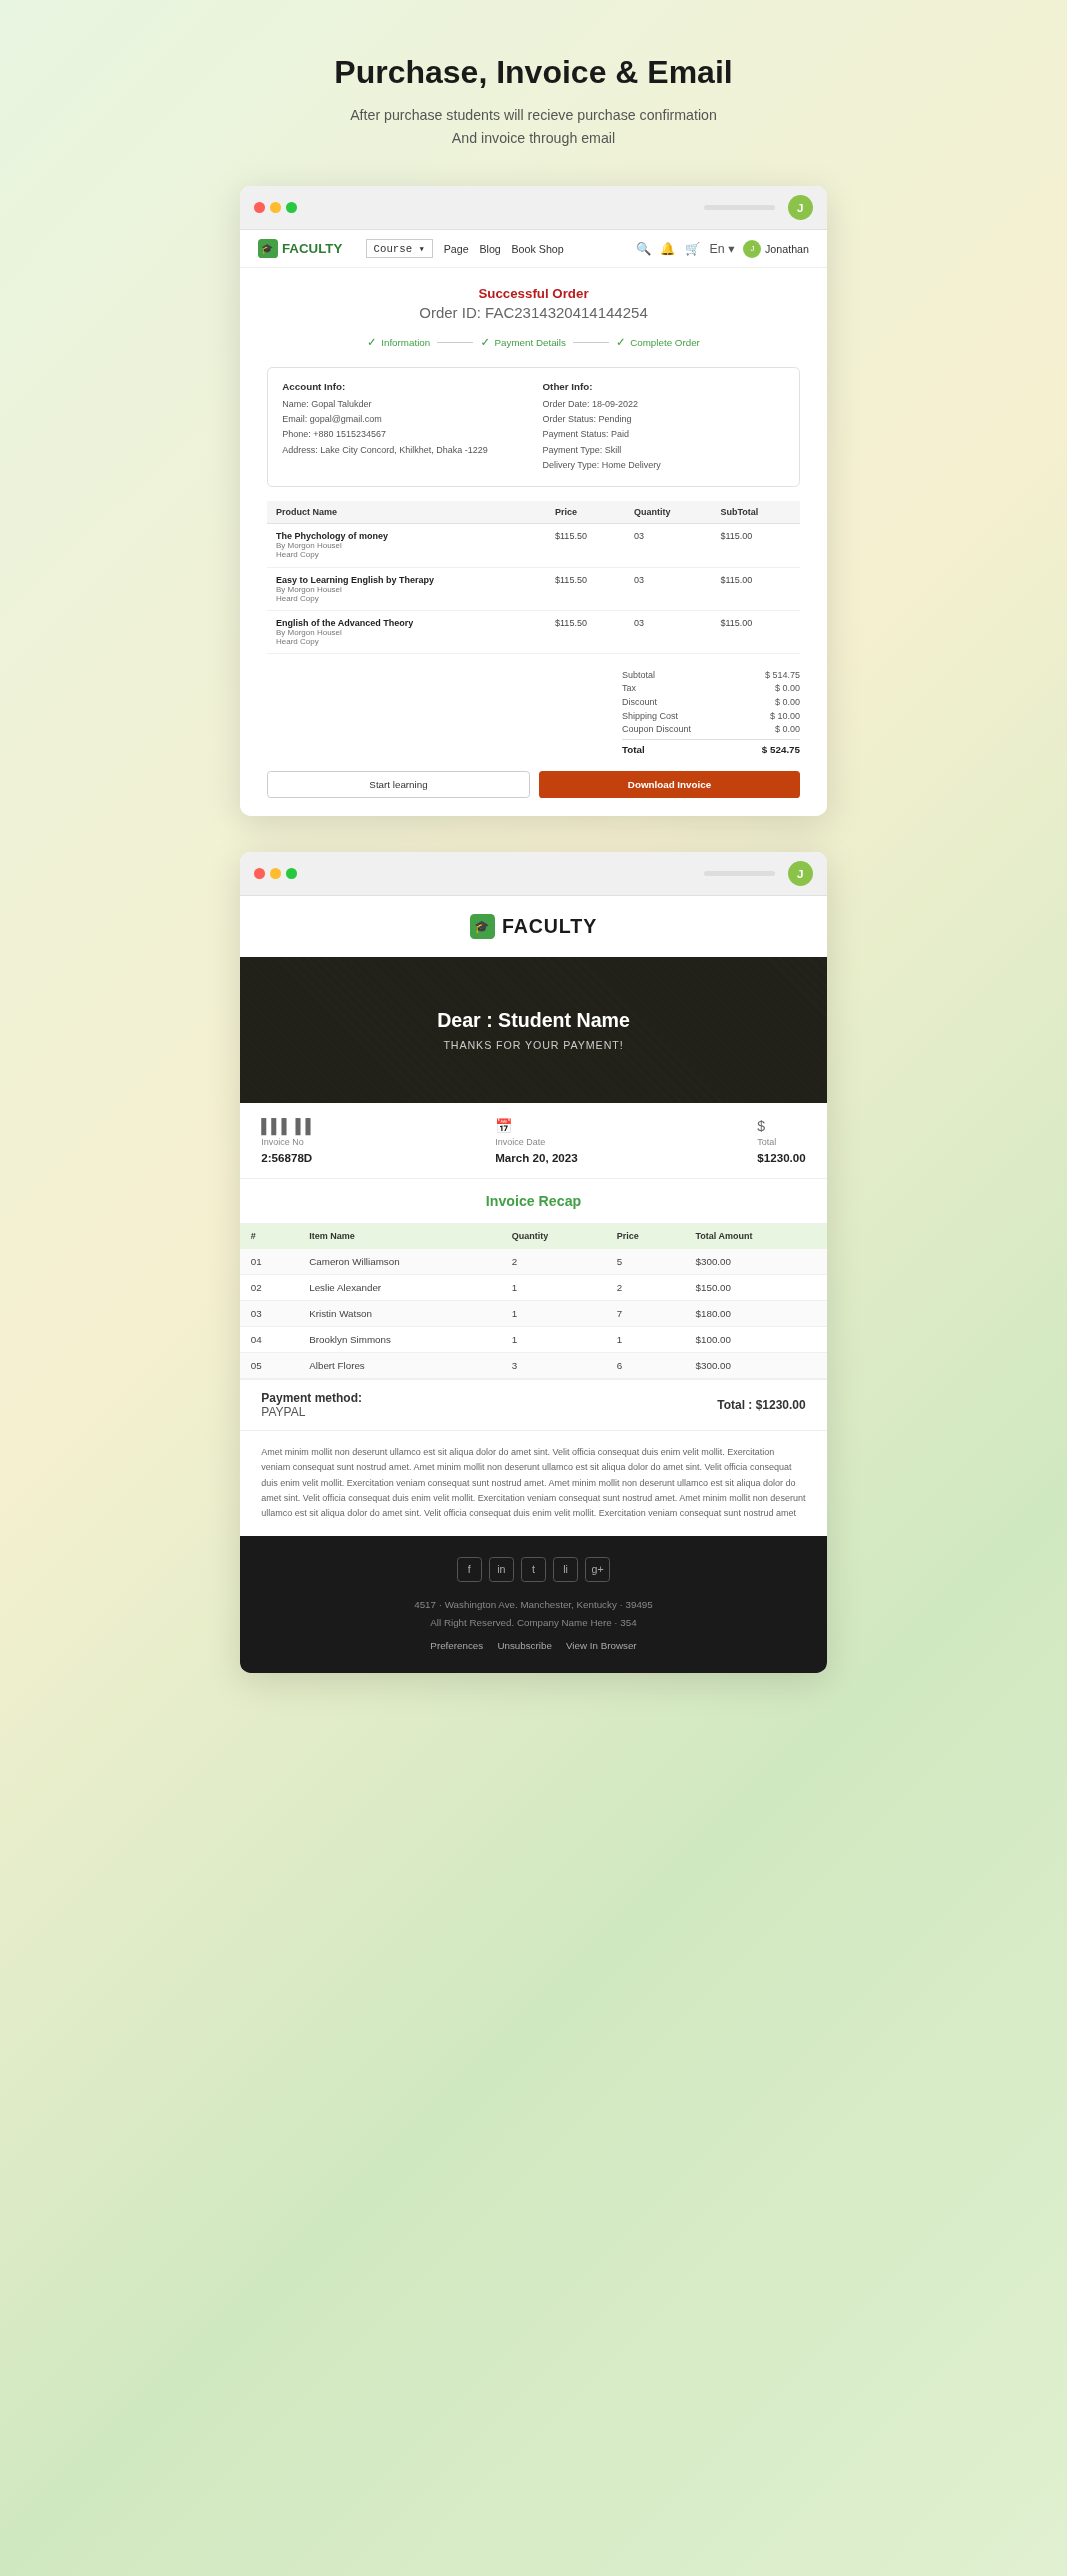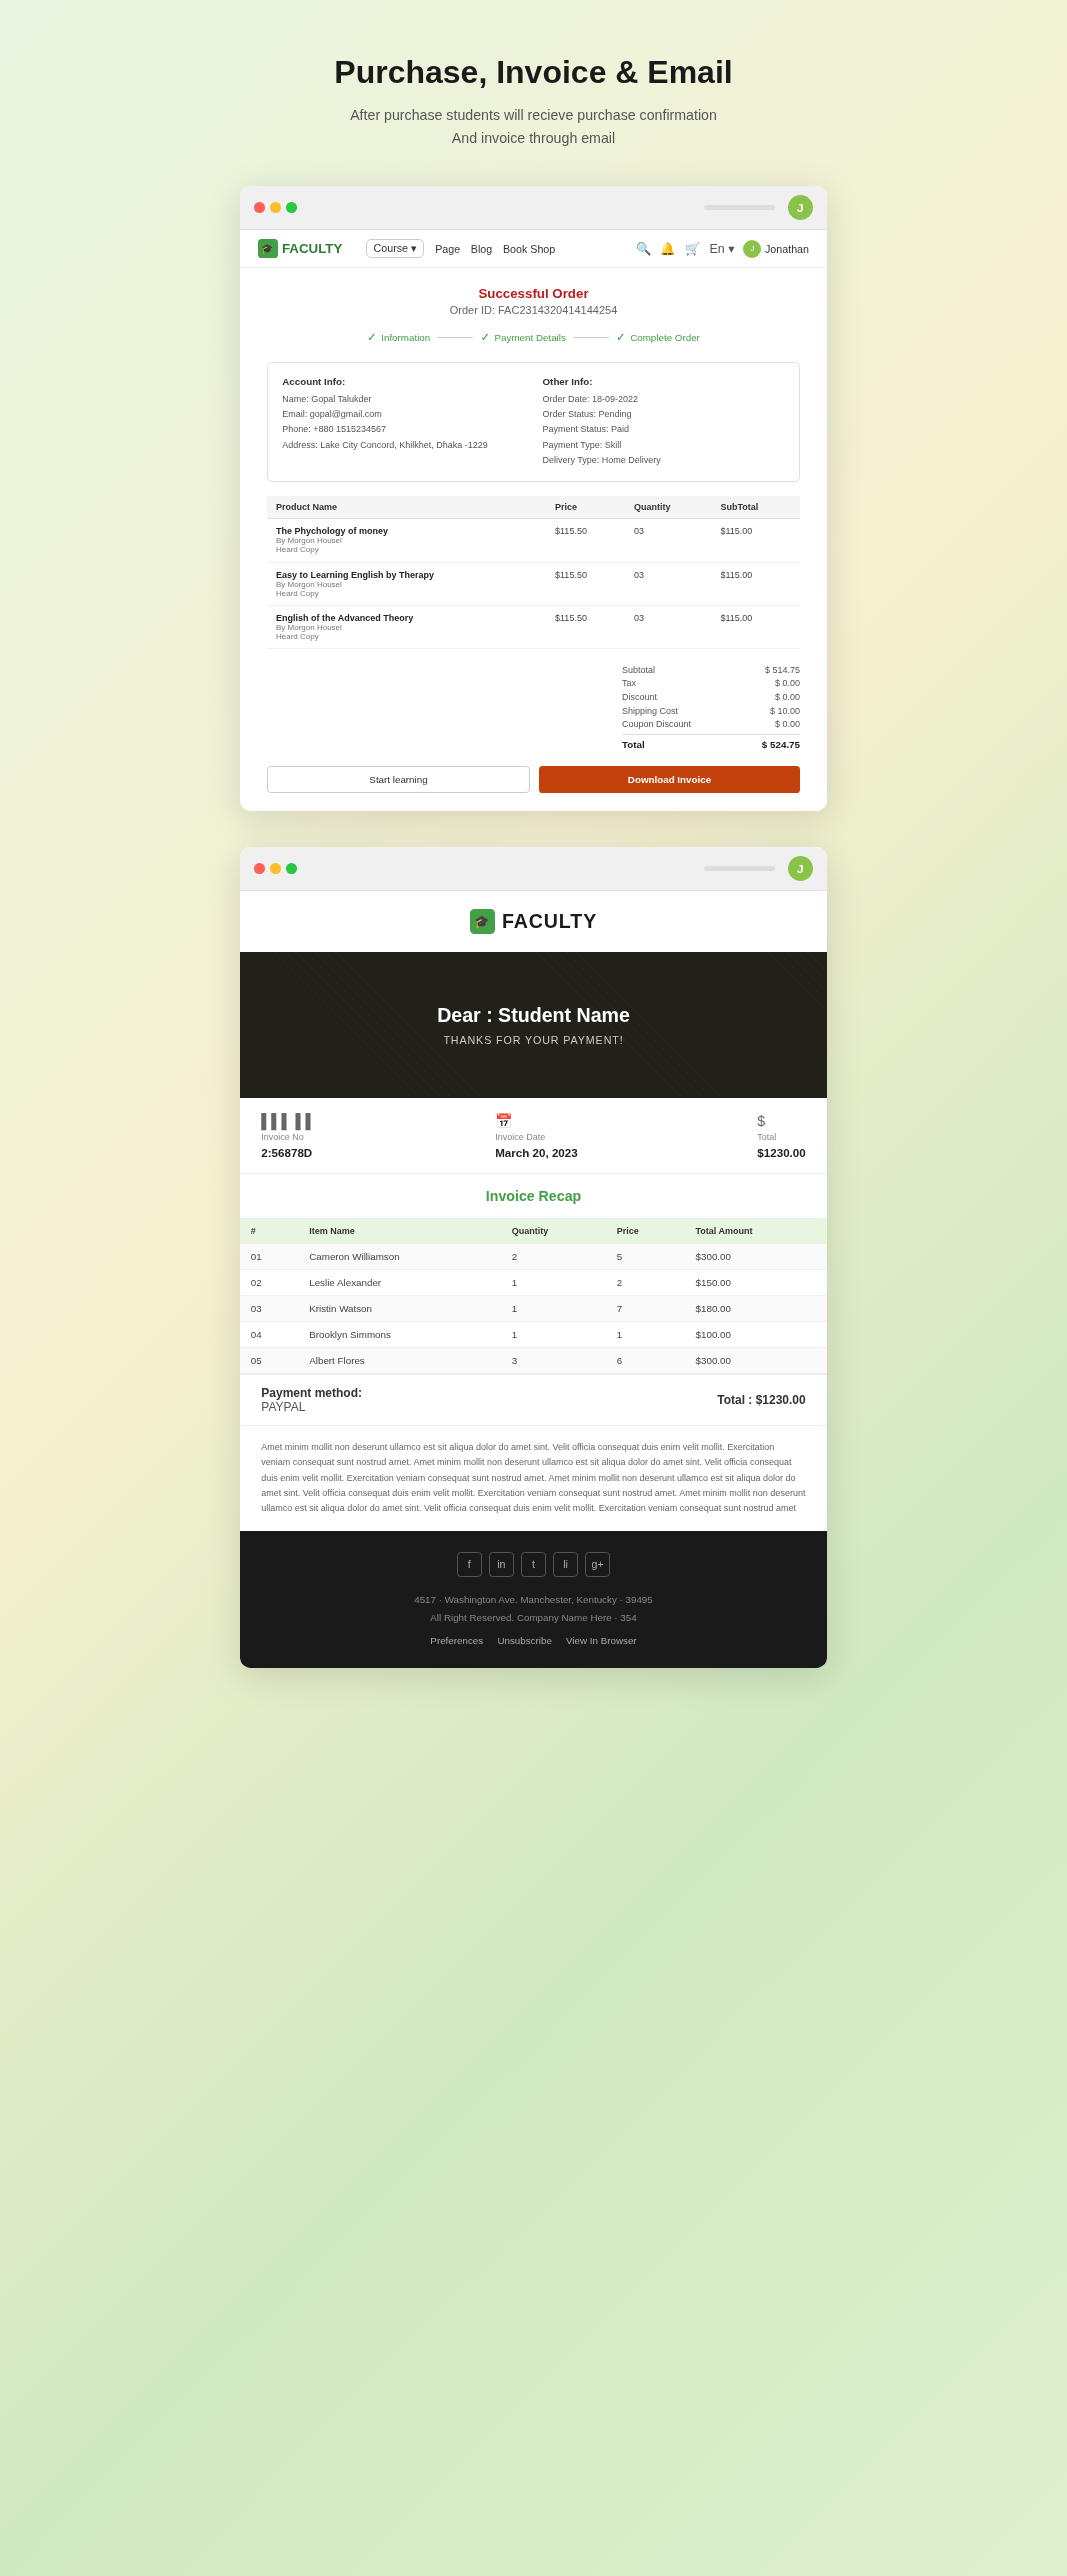--- a/index.html
+++ b/index.html
@@ -85,35 +85,35 @@
       width: 19.6px; height: 19.6px;
       background: #43a047;
       border-radius: 3.6px;
       display: flex; align-items: center; justify-content: center;
       color: white; font-size: 9.8px;
     }
     .nav-links { display: flex; gap: 10.7px; align-items: center; margin-left: 9px; }
     .nav-link { font-size: 10.7px; color: #333; cursor: pointer; }
     .nav-link-btn {
       font-size: 10.7px; color: #333; cursor: pointer;
-      border: 0.9px solid #ccc; border-radius: 5px; padding: 1.8px 7.1px;
+      border: 0.9px solid #ccc; border-radius: 0; padding: 1.8px 7.1px; font-family: Liberation Mono, monospace;
     }
     .nav-icons { margin-left: auto; display: flex; align-items: center; gap: 9px; }
     .nav-icon { font-size: 12.4px; color: #555; cursor: pointer; }
     .nav-user { font-size: 10.7px; color: #333; display: flex; align-items: center; gap: 3.6px; }
     .nav-user-avatar {
       width: 18px; height: 18px; border-radius: 50%; background: #8bc34a;
       display: flex; align-items: center; justify-content: center;
       color: white; font-size: 8px;
     }
 
     
     .order-content { padding: 18px 27px; }
     .order-title { text-align: center; font-size: 13.3px; font-weight: 700; color: #b91c1c; }
-    .order-id { text-align: center; font-size: 11px; color: #666; margin-top: 2.7px; margin-bottom: 14.2px; }
+    .order-id { text-align: center; font-size: 15px; color: #666; margin-top: 2.7px; margin-bottom: 14.2px; }
 
     
     .steps {
       display: flex; justify-content: center; align-items: center;
       gap: 0; margin-bottom: 18px;
     }
     .step {
       display: flex; align-items: center; gap: 4.4px;
       font-size: 9.8px; color: #43a047;
     }

